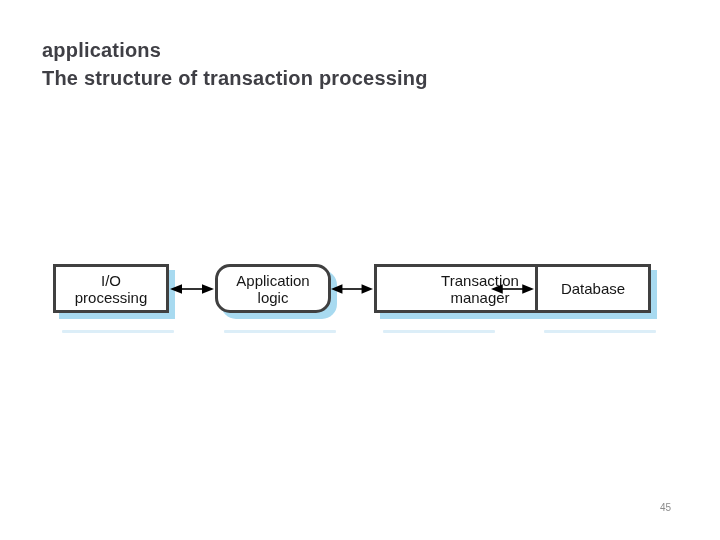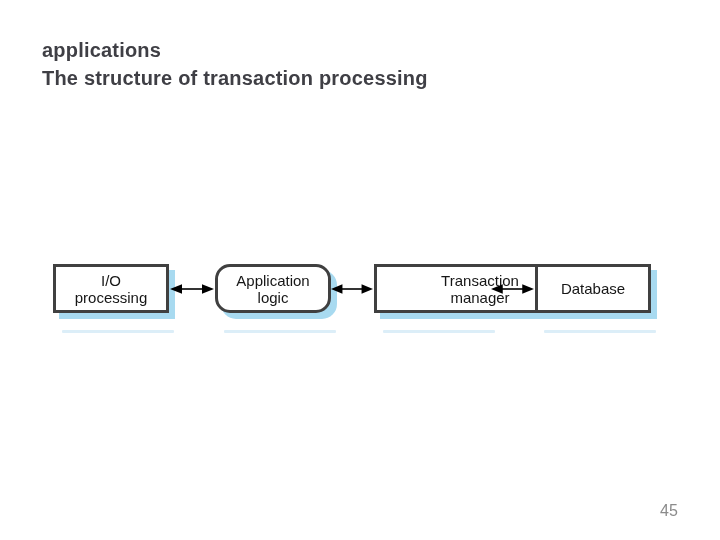--- a/index.html
+++ b/index.html
@@ -77,21 +77,21 @@
   }
   .a1 { left: 170px; width: 44px; }
   .a2 { left: 331px; width: 42px; }
   .a3 { left: 491px; width: 43px; }
 
   
   .page-number {
     position: absolute;
     left: 660px;
     top: 502px;
-    font-size: 16px;
+    font-size: 10px;
     color: #8b8b8b;
   }
 </style>
 </head>
 <body>
 
 <div class="slide">
 
   <h1 class="slide-title">
     <span>applications</span>

